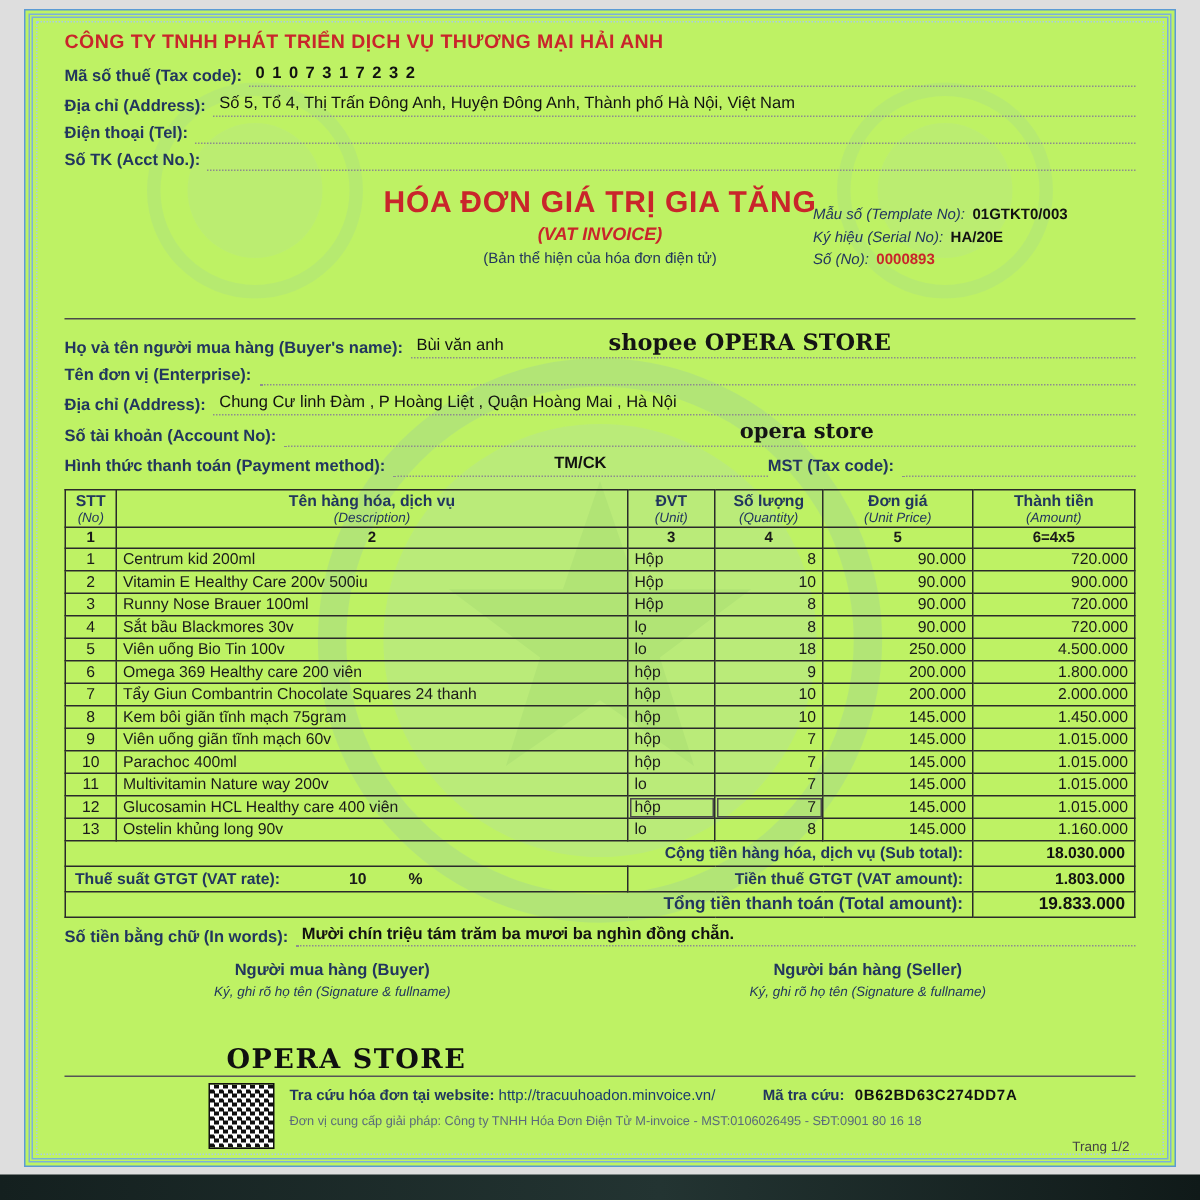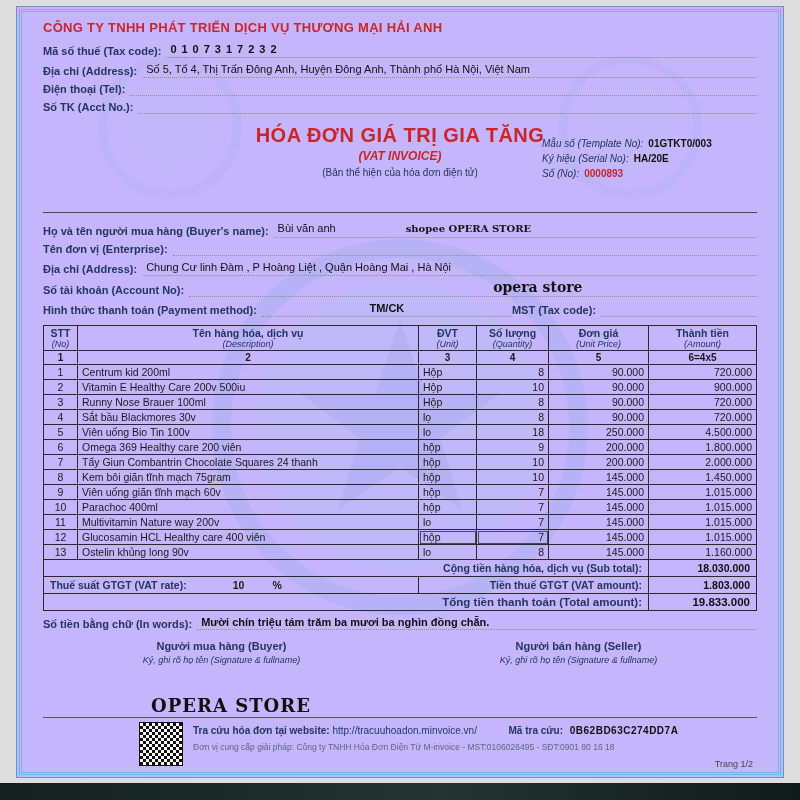--- a/index.html
+++ b/index.html
@@ -1,21 +1,21 @@
 <!DOCTYPE html>
 <html><head>
 <meta charset="utf-8">
 <style>
   * { box-sizing: border-box; margin: 0; padding: 0; }
   html,body { width:800px; height:800px; }
   body { background:#dedede; font-family:"Liberation Sans", sans-serif; color:#1a1a1a; position:relative; overflow:hidden; }
 
   .photo-bottom-bar { position:absolute; left:0; bottom:0; width:800px; height:17px; background:linear-gradient(90deg,#14201f,#233432 55%,#101a19); }
 
-  .invoice { position:absolute; left:16px; top:6px; width:768px; height:772px; background:#c4b5fd; border:1px solid #5b9bd5; }
+  .invoice { position:absolute; left:16px; top:6px; width:768px; height:772px; background:#bef264; border:1px solid #5b9bd5; }
   .invoice::before { content:""; position:absolute; inset:2px; border:3px double #7ab0dc; pointer-events:none; z-index:5; }
   .invoice::after { content:""; position:absolute; inset:7px; border:1px dotted #a9cbe8; pointer-events:none; z-index:5; }
 
   .watermark { position:absolute; left:50%; top:420px; width:380px; height:380px; transform:translate(-50%,-50%); border-radius:50%; opacity:.16; z-index:0; pointer-events:none; }
   .watermark svg { width:100%; height:100%; }
   .watermark.small { width:150px; height:150px; top:120px; left:20%; opacity:.10; }
   .watermark.small2 { width:150px; height:150px; top:120px; left:80%; opacity:.10; }
 
   .content { position:relative; z-index:1; height:100%; padding:13px 26px 8px 26px; display:flex; flex-direction:column; }
 
@@ -35,21 +35,21 @@
   .title-date { color:#22365e; font-size:10.5px; margin-top:4px; }
 
   .tpl-info { position:absolute; right:0; top:14px; width:215px; font-size:10px; color:#22365e; }
   .tpl-row { display:flex; margin-bottom:4px; }
   .tpl-label { font-style:italic; white-space:nowrap; }
   .tpl-value { font-weight:bold; margin-left:5px; color:#111; }
   .tpl-value.red { color:#c9252b; }
 
   .rule { border:0; border-top:1px solid #4a4a4a; margin:4px 0 8px 0; }
 
-  .handwrite { font-family:"DejaVu Serif", serif; font-weight:bold; font-size:10px; color:#141414; }
+  .handwrite { font-family:"DejaVu Serif", serif; font-weight:bold; font-size:15px; color:#141414; }
   .hw-offset1 { margin-left:70px; }
   .hw-offset2 { margin-left:300px; font-size:14px; }
 
   table.items { width:100%; border-collapse:collapse; margin-top:4px; font-size:10.5px; }
   table.items th, table.items td { border:1px solid #2a2a2a; padding:1px 4px; vertical-align:middle; }
   th .h-vi { display:block; font-weight:bold; color:#22365e; font-size:10.5px; }
   th .h-en { display:block; font-weight:normal; font-style:italic; color:#22365e; font-size:9px; }
   .colnum td { text-align:center; font-weight:bold; font-size:10px; padding:0 4px; }
   td.a-c { text-align:center; }
   td.a-l { text-align:left; }

